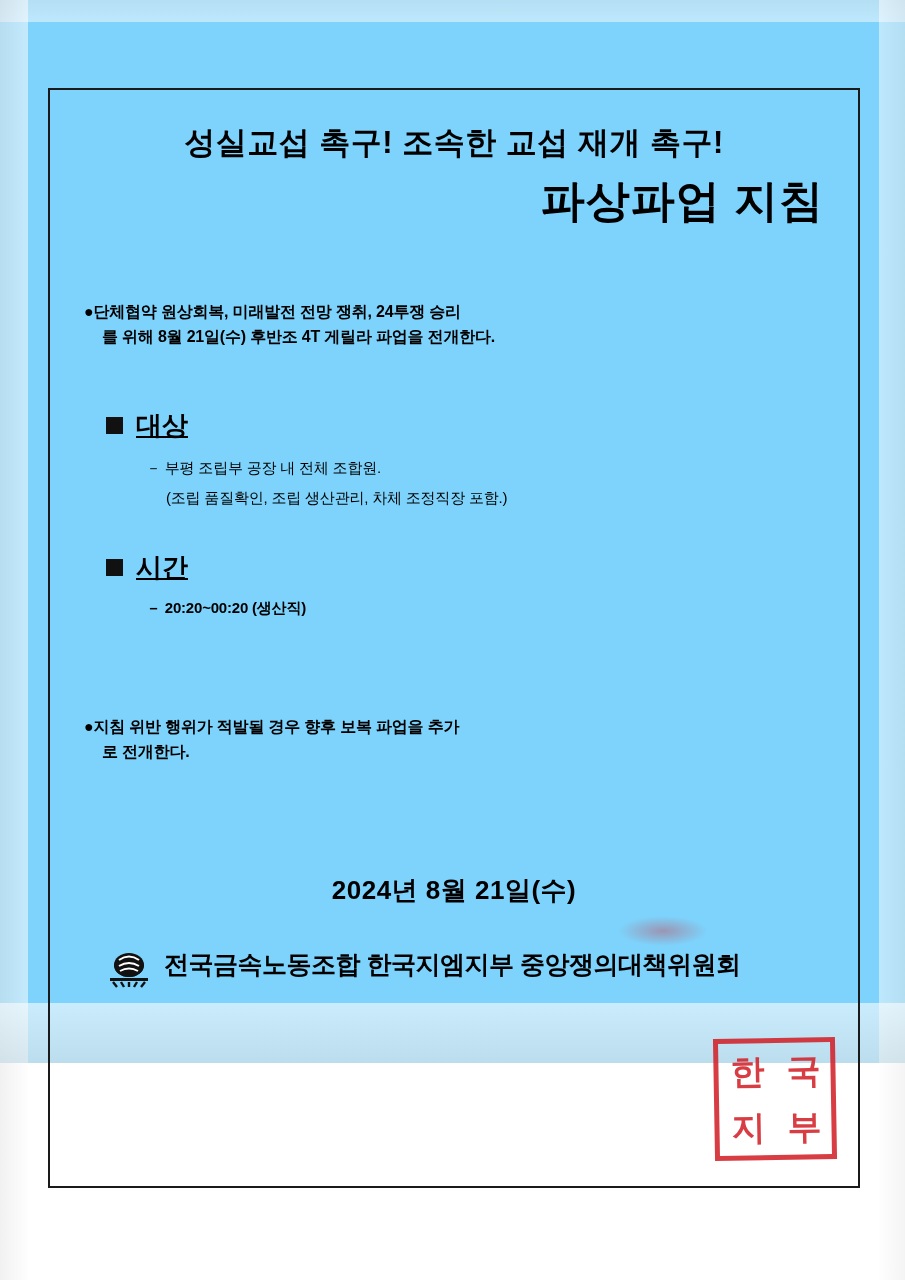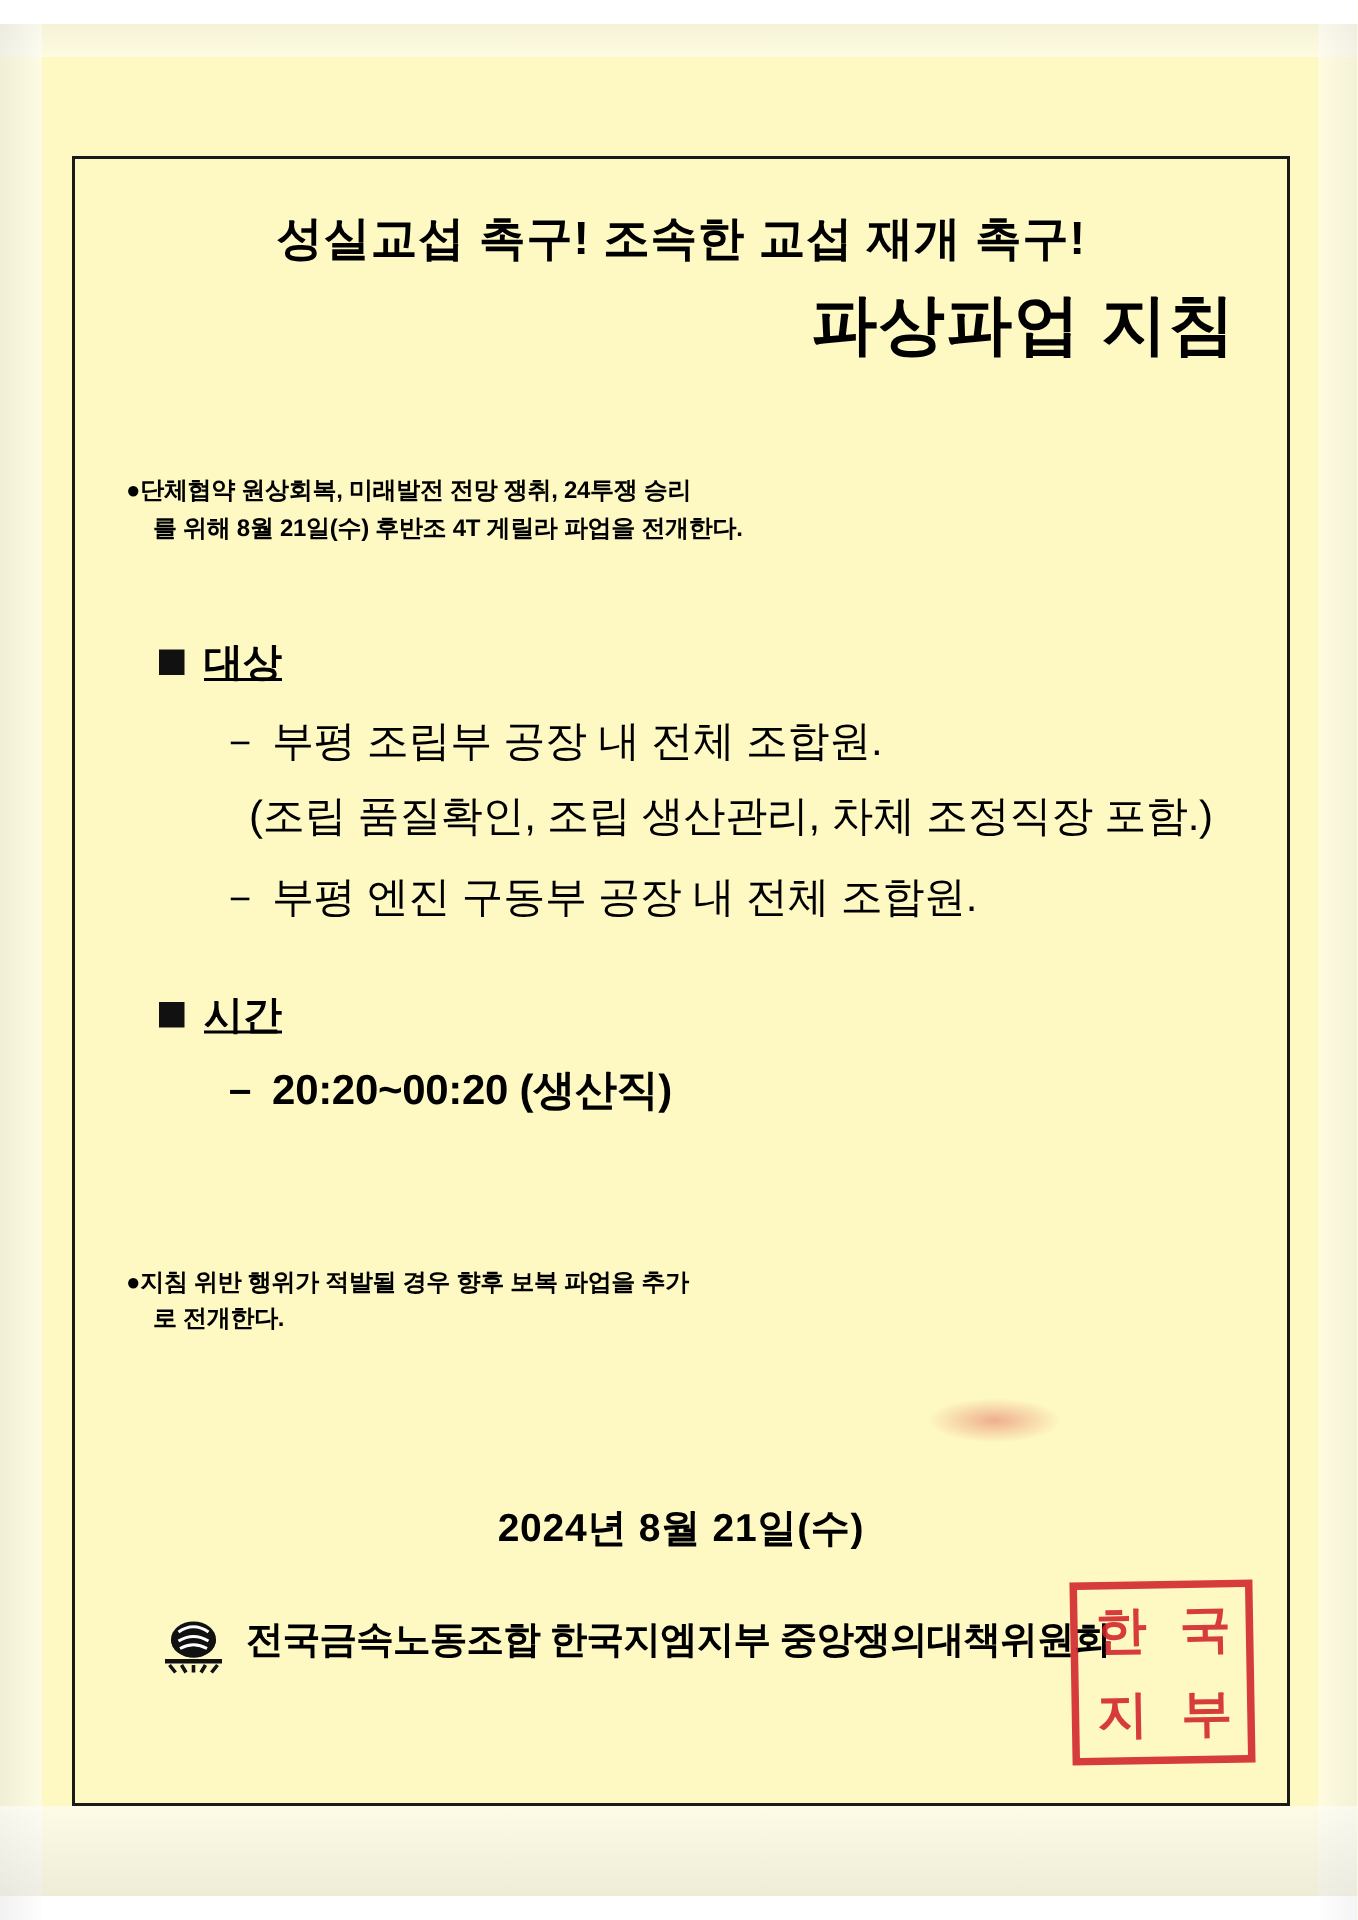--- a/index.html
+++ b/index.html
@@ -13,23 +13,22 @@
     font-family: "Liberation Sans", sans-serif;
     color: #000000;
     position: relative;
     overflow: hidden;
   }
 
   .page {
     position: absolute;
     left: 0; top: 0;
     width: 905px;
-    height: 1248px;
-    background: #fef9c3;
-    margin-top: 16px;
+    height: 1063px;
+    background: #7dd3fc;
   }
 
   
   .scan-edge-left {
     position: absolute;
     left: 0; top: 0;
     width: 28px; height: 1280px;
     background: linear-gradient(to right, #e6e6e6, #fdfdfd);
     opacity: .55;
   }
@@ -125,21 +124,21 @@
     display: inline-block;
     width: 17px;
     height: 17px;
     background: #111;
   }
   .items {
     margin-top: 14px;
     padding-left: 62px;
   }
   .item {
-    font-size: 28px;
+    font-size: 15px;
     line-height: 1.5;
     margin-top: 12px;
     letter-spacing: -0.2px;
     white-space: nowrap;
   }
   .item.sub {
     padding-left: 20px;
     margin-top: 8px;
   }
 
@@ -244,21 +243,20 @@
       </div>
 
       <div class="section target">
         <div class="section-head">
           <span class="sq"></span>
           <span>대상</span>
         </div>
         <div class="items">
           <div class="item">－ 부평 조립부 공장 내 전체 조합원.</div>
           <div class="item sub">(조립 품질확인, 조립 생산관리, 차체 조정직장 포함.)</div>
-          <div class="item">－ 부평 엔진 구동부 공장 내 전체 조합원.</div>
         </div>
       </div>
 
       <div class="section time">
         <div class="section-head">
           <span class="sq"></span>
           <span>시간</span>
         </div>
         <div class="items">
           <div class="item">－ 20:20~00:20 (생산직)</div>

